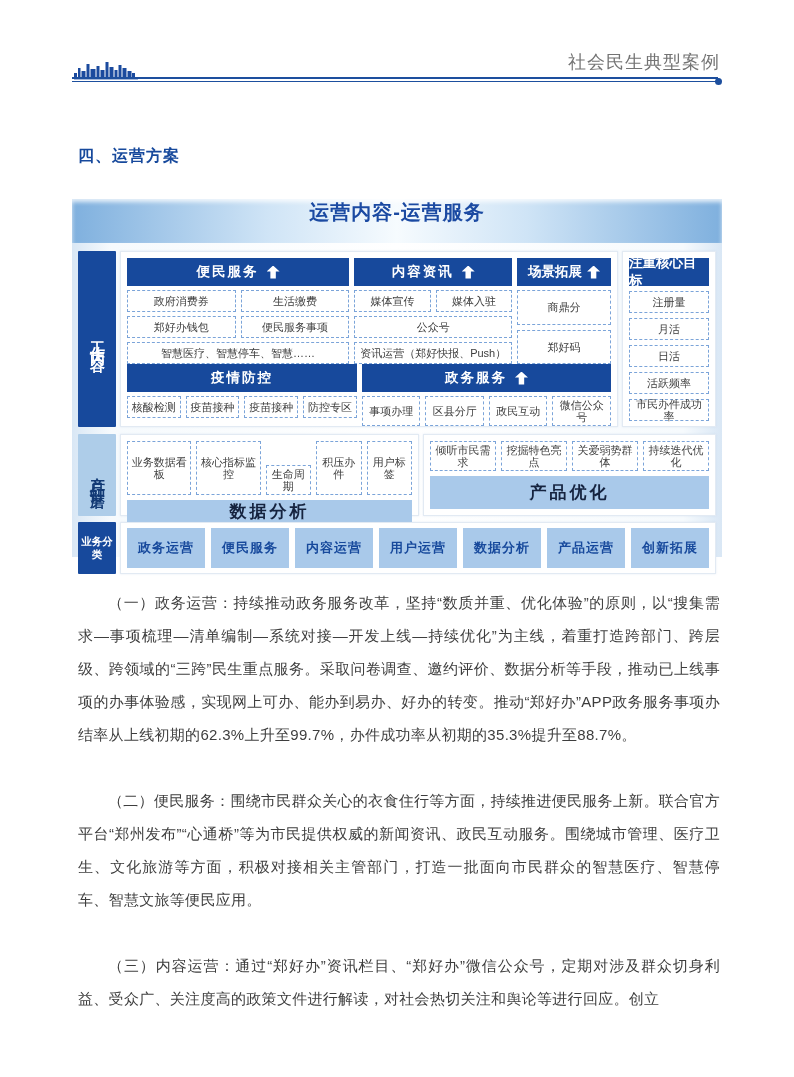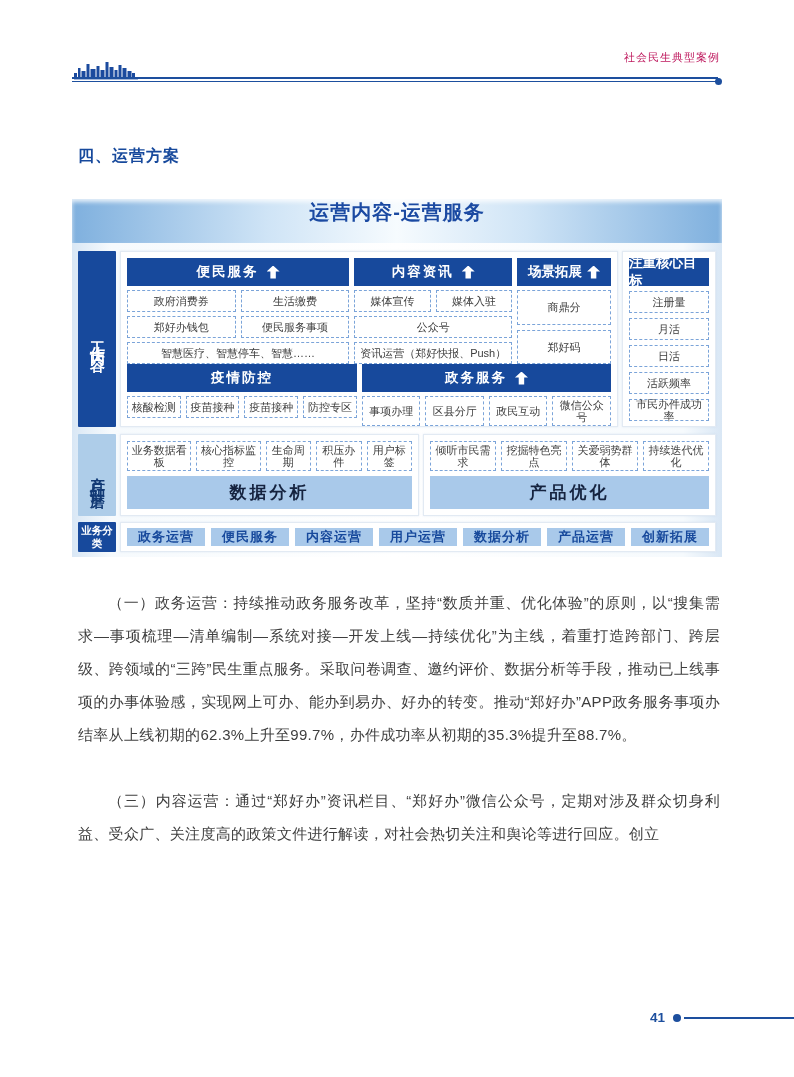--- a/index.html
+++ b/index.html
@@ -8,21 +8,21 @@
     width:794px; height:1077px; position:relative;
     font-family:"Liberation Sans","DejaVu Sans",sans-serif;
     color:#3e3e3e; overflow:hidden;
   }
   .page { position:absolute; inset:0; }
 
   
   .doc-header { position:absolute; left:72px; right:72px; top:50px; height:36px; }
   .skyline { position:absolute; left:2px; bottom:5px; width:64px; height:24px; }
   .doc-header-title {
-    position:absolute; right:2px; top:0; font-size:11px; color:#be185d; letter-spacing:1px;
+    position:absolute; right:2px; top:0; font-size:18px; color:#737373; letter-spacing:1px;
   }
   .header-rule { position:absolute; left:0; right:0; top:27px; height:7px; }
   .header-rule .rule-thick { position:absolute; left:0; right:4px; top:0; height:2px; background:#1d4f9e; }
   .header-rule .rule-thin  { position:absolute; left:0; right:4px; top:4px; height:1px; background:#1d4f9e; }
   .header-rule .rule-dot {
     position:absolute; right:0; top:1px; width:7px; height:7px; border-radius:50%; background:#1d4f9e;
   }
 
   
   .section-title {
@@ -95,21 +95,21 @@
 
   .product-row { height:82px; }
   .prod-panel { display:flex; flex-direction:column; gap:5px; }
   .prod-left { flex:47; }
   .prod-right { flex:46; }
   .banner {
     flex:1; background:#a9c9ea; display:flex; align-items:center; justify-content:center;
     font-size:17px; font-weight:bold; color:#15233f; letter-spacing:3px;
   }
 
-  .business-row { height:30px; }
+  .business-row { height:52px; }
   .business-panel { flex:1; display:flex; gap:6px; padding:5px 6px; }
   .biz-box {
     flex:1; background:#a9c9ea; display:flex; align-items:center; justify-content:center;
     font-size:13px; font-weight:bold; color:#17499c; letter-spacing:1px;
   }
 
   
   .body-text { position:absolute; left:78px; right:74px; top:586px; }
   .body-text p {
     font-size:15px; line-height:33px; color:#3e3e3e; text-align:justify; text-indent:2em;
@@ -262,21 +262,21 @@
       </div>
     </div>
 
     <div class="diag-row product-row" style="margin-top:7px;">
       <div class="v-label light">产品打磨</div>
 
       <div class="panel prod-panel prod-left">
         <div class="dash-row">
           <div class="dash-box" style="flex:6;">业务数据看板</div>
           <div class="dash-box" style="flex:6;">核心指标监控</div>
-          <div class="dash-box" style="flex:4;">生命周期</div>
+          <div class="dash-box" style="flex:4;margin-top:24px;">生命周期</div>
           <div class="dash-box" style="flex:4;">积压办件</div>
           <div class="dash-box" style="flex:4;">用户标签</div>
         </div>
         <div class="banner">数据分析</div>
       </div>
 
       <div class="panel prod-panel prod-right">
         <div class="dash-row">
           <div class="dash-box">倾听市民需求</div>
           <div class="dash-box">挖掘特色亮点</div>
@@ -296,24 +296,18 @@
         <div class="biz-box">用户运营</div>
         <div class="biz-box">数据分析</div>
         <div class="biz-box">产品运营</div>
         <div class="biz-box">创新拓展</div>
       </div>
     </div>
   </div>
 
   <div class="body-text">
     <p>（一）政务运营：持续推动政务服务改革，坚持“数质并重、优化体验”的原则，以“搜集需求—事项梳理—清单编制—系统对接—开发上线—持续优化”为主线，着重打造跨部门、跨层级、跨领域的“三跨”民生重点服务。采取问卷调查、邀约评价、数据分析等手段，推动已上线事项的办事体验感，实现网上可办、能办到易办、好办的转变。推动“郑好办”APP政务服务事项办结率从上线初期的62.3%上升至99.7%，办件成功率从初期的35.3%提升至88.7%。</p>
+    <p>（二）便民服务：围绕市民群众关心的衣食住行等方面，持续推进便民服务上新。联合官方平台“郑州发布”“心通桥”等为市民提供权威的新闻资讯、政民互动服务。围绕城市管理、医疗卫生、文化旅游等方面，积极对接相关主管部门，打造一批面向市民群众的智慧医疗、智慧停车、智慧文旅等便民应用。</p>
     <p>（三）内容运营：通过“郑好办”资讯栏目、“郑好办”微信公众号，定期对涉及群众切身利益、受众广、关注度高的政策文件进行解读，对社会热切关注和舆论等进行回应。创立</p>
   </div>
 
-  <div class="page-footer">
-    <div class="pf-inner">
-      <span class="pf-num">41</span>
-      <span class="pf-dot"></span>
-      <span class="pf-line"></span>
-    </div>
-  </div>
 
 </div>
 
 </body></html>

